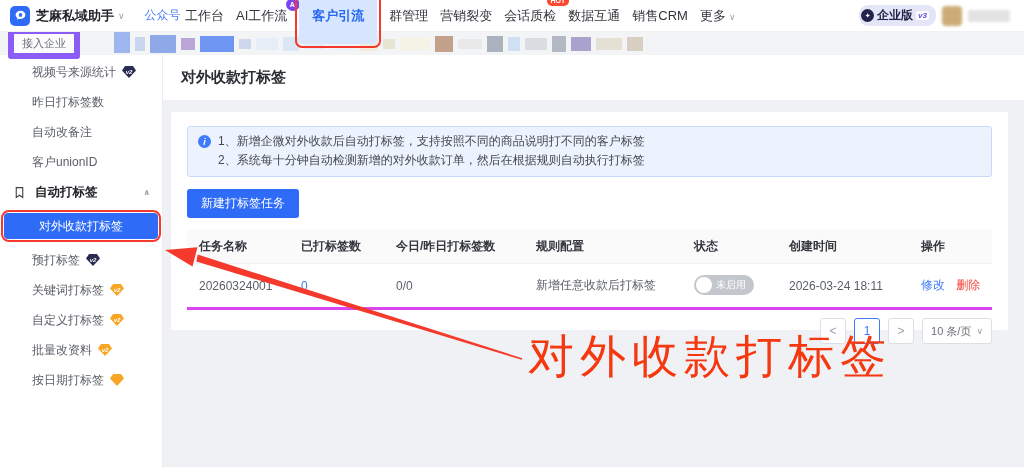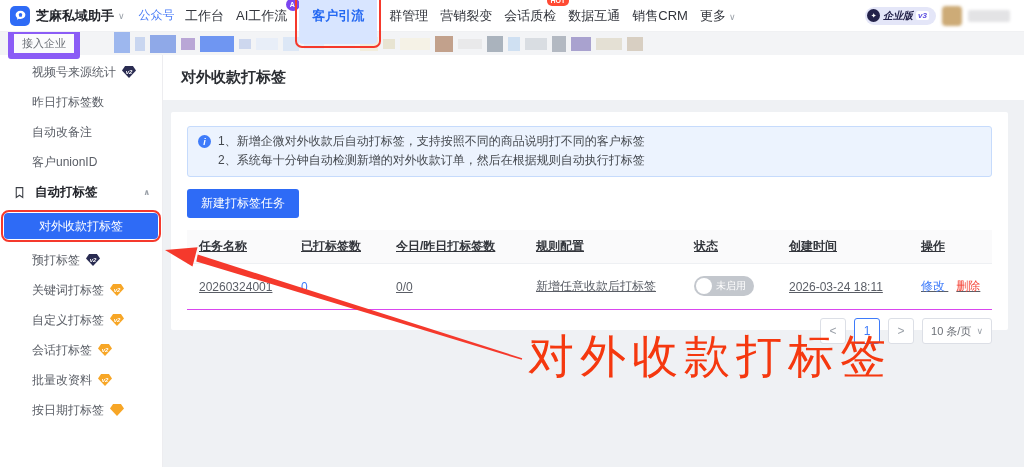--- a/index.html
+++ b/index.html
@@ -7,33 +7,33 @@
   body { font-family:"Liberation Sans","DejaVu Sans",sans-serif; background:#fff; position:relative; }
   .page { position:relative; width:1024px; height:467px; overflow:hidden; }
 
   
   .topbar { position:absolute; left:0; top:0; width:1024px; height:32px; background:#fff;
             display:flex; align-items:center; border-bottom:1px solid #f0f1f3; z-index:5; }
   .brand-area { display:flex; align-items:center; padding-left:10px; width:163px; flex:0 0 auto; }
   .logo { width:20px; height:20px; border-radius:5px; background:#2e6bf6; display:flex; align-items:center; justify-content:center; margin-right:6px; flex:0 0 auto; }
   .brand { font-size:13px; font-weight:bold; color:#22242a; white-space:nowrap; }
   .chev { color:#9aa0a8; font-size:9px; margin:0 4px; }
-  .brand-tag { color:#4a7cf7; font-size:12px; margin-left:10px; white-space:nowrap; }
+  .brand-tag { color:#4a7cf7; font-size:12px; margin-left:16px; white-space:nowrap; }
   .topnav { display:flex; align-items:center; gap:12px; margin-left:22px; flex:1; }
   .nav-item { position:relative; font-size:13px; color:#32353c; white-space:nowrap; cursor:pointer; }
   .nav-item.active { background:#d8e5ff; color:#2468f2; font-weight:bold; padding:19px 13px; border-radius:4px; }
   .nav-item.active::after { content:""; position:absolute; inset:-4px; border:2px solid #f5392c; border-radius:7px; }
   .chip { position:absolute; font-size:7px; color:#fff; font-weight:bold; border-radius:7px; padding:1.5px 4px; line-height:1; }
   .chip.ai { background:#7b46f0; top:-9px; right:-13px; border-radius:50%; padding:3px 3.5px; }
   .chip.hot { background:#ff4a33; top:-11px; right:-13px; }
   .nav-more .chev { margin-left:3px; }
   .top-right { display:flex; align-items:center; gap:6px; padding-right:14px; flex:0 0 auto; }
   .edition { display:flex; align-items:center; gap:3px; background:#e4e6f8; border-radius:9px; padding:2px 7px 2px 2px; }
   .edition .ed-ic { width:13px; height:13px; border-radius:50%; background:#23224a; color:#fff; font-size:7px; display:flex; align-items:center; justify-content:center; }
-  .edition .ed-tx { font-size:10px; font-style:italic; font-weight:bold; color:#23224a; }
+  .edition .ed-tx { font-size:12px; font-weight:bold; color:#23224a; }
   .edition .ed-v { font-size:8px; font-style:italic; font-weight:bold; color:#5b4ee0; background:#fff; border-radius:2px; padding:0 2px; }
   .avatar { width:20px; height:20px; border-radius:4px; background:#cdab77; filter:blur(1.5px); }
   .nameblur { width:42px; height:12px; background:#e3e3e5; filter:blur(1.5px); border-radius:2px; }
 
   
   .subbar { position:absolute; left:0; top:32px; width:1024px; height:23px; background:#f3f4f6; display:flex; align-items:center; z-index:4; }
   .connect-btn { margin-left:8px; font-size:11px; color:#6b6f76; background:#fbfbfc; border:6px solid #8b5cf6; border-radius:3px; padding:2px 8px; cursor:pointer; }
   .mosaic { display:flex; align-items:center; gap:5px; margin-left:34px; }
   .mosaic span { display:inline-block; height:14px; }
 
@@ -57,22 +57,22 @@
   .page-title { font-size:15px; font-weight:bold; color:#2b2e33; }
   .card { margin:12px 16px 0 8px; background:#fff; border-radius:2px; padding:14px 16px 12px 16px; height:218px; }
   .alert { background:#ecf3fe; border:1px solid #c6dbfc; border-radius:3px; padding:5px 10px 6px 10px; display:flex; gap:7px; }
   .info-ic { width:13px; height:13px; border-radius:50%; background:#3e7bfa; color:#fff; font-size:9px; font-weight:bold; display:flex; align-items:center; justify-content:center; margin-top:3px; flex:0 0 auto; font-style:italic; }
   .alert-lines { font-size:12px; color:#45494f; line-height:19px; }
   .create-btn { margin-top:12px; background:#2e6bf6; color:#fff; font-size:12px; border:none; border-radius:3px; padding:6px 14px; cursor:pointer; }
   .tbl { margin-top:12px; }
   .trow { display:grid; grid-template-columns:102px 95px 140px 158px 95px 132px 1fr; align-items:center; }
   .thead { background:#fafafb; border-bottom:1px solid #eef0f3; height:34px; }
   .thead .tc { font-size:12px; color:#33363c; font-weight:bold; }
-  .tc { padding-left:12px; font-size:12px; color:#5a5e66;text-decoration:underline; }
-  .tbody-row { height:46px; border-bottom:1px solid #d946ef; }
+  .tc { padding-left:12px; font-size:12px; color:#5a5e66; }
+  .tbody-row { height:46px; border-bottom:3px solid #d946ef; }
   .link-blue { color:#3e7bfa; cursor:pointer; }
   .link-red { color:#f54336; cursor:pointer; margin-left:8px; }
   .switch { display:inline-flex; align-items:center; background:#c3c7cd; border-radius:10px; height:20px; padding:0 8px 0 2px; gap:4px; cursor:pointer; }
   .knob { width:16px; height:16px; background:#fff; border-radius:50%; }
   .sw-label { color:#fff; font-size:10px; }
   .pager { display:flex; justify-content:flex-end; align-items:center; gap:8px; margin-top:8px; }
   .pg-btn { width:26px; height:26px; border:1px solid #dcdfe6; border-radius:3px; background:#fff; color:#9aa0a8; font-size:12px; display:flex; align-items:center; justify-content:center; cursor:pointer; }
   .pg-btn.current { border-color:#3e7bfa; color:#3e7bfa; }
   .pg-size { height:26px; border:1px solid #dcdfe6; border-radius:3px; background:#fff; color:#6b6f76; font-size:11px; display:flex; align-items:center; gap:5px; padding:0 8px; cursor:pointer; }
   .pg-size .chev { margin:0; }
@@ -187,26 +187,20 @@
           </span>
       </div>
       <div class="side-item">
         <span>关键词打标签</span>
         <span class="gem orange">
             <i>v2</i>
           </span>
       </div>
       <div class="side-item">
         <span>自定义打标签</span>
-        <span class="gem orange">
-            <i>v2</i>
-          </span>
-      </div>
-      <div class="side-item">
-        <span>会话打标签</span>
         <span class="gem orange">
             <i>v2</i>
           </span>
       </div>
       <div class="side-item">
         <span>批量改资料</span>
         <span class="gem orange">
             <i>v2</i>
           </span>
       </div>

